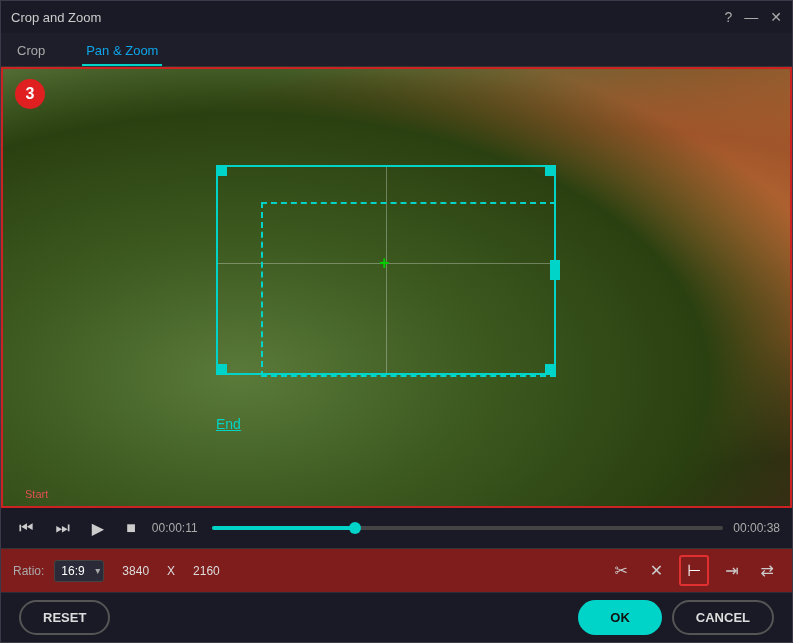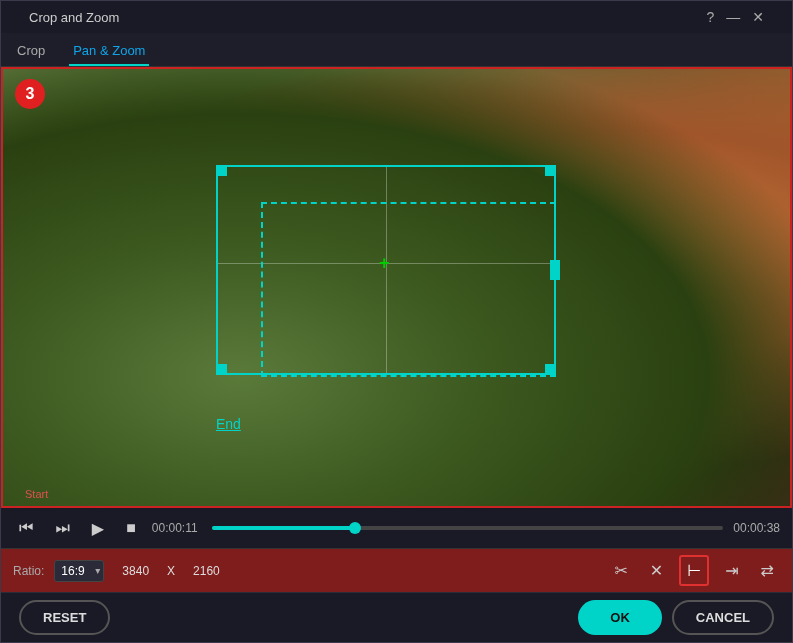--- a/index.html
+++ b/index.html
@@ -17,21 +17,21 @@
       background: #23232f;
       border: 1px solid #3a3a4a;
       display: flex;
       flex-direction: column;
     }
     .title-bar {
       height: 32px;
       background: #1a1a26;
       display: flex;
       align-items: center;
-      padding: 0 28px;
+      padding: 0 10px;
       justify-content: space-between;
       flex-shrink: 0;
     }
     .title-bar-left {
       display: flex;
       align-items: center;
       gap: 8px;
     }
     .title-text {
       font-size: 13px;
@@ -46,21 +46,21 @@
       color: #aaa;
       cursor: pointer;
       font-size: 14px;
     }
     .tabs {
       height: 34px;
       background: #1e1e2a;
       display: flex;
       align-items: flex-end;
       padding: 0 12px;
-      gap: 20px;
+      gap: 33px;
       flex-shrink: 0;
       border-bottom: 1px solid #333;
     }
     .tab {
       padding: 6px 4px;
       font-size: 13px;
       cursor: pointer;
       color: #aaa;
       border-bottom: 2px solid transparent;
     }

